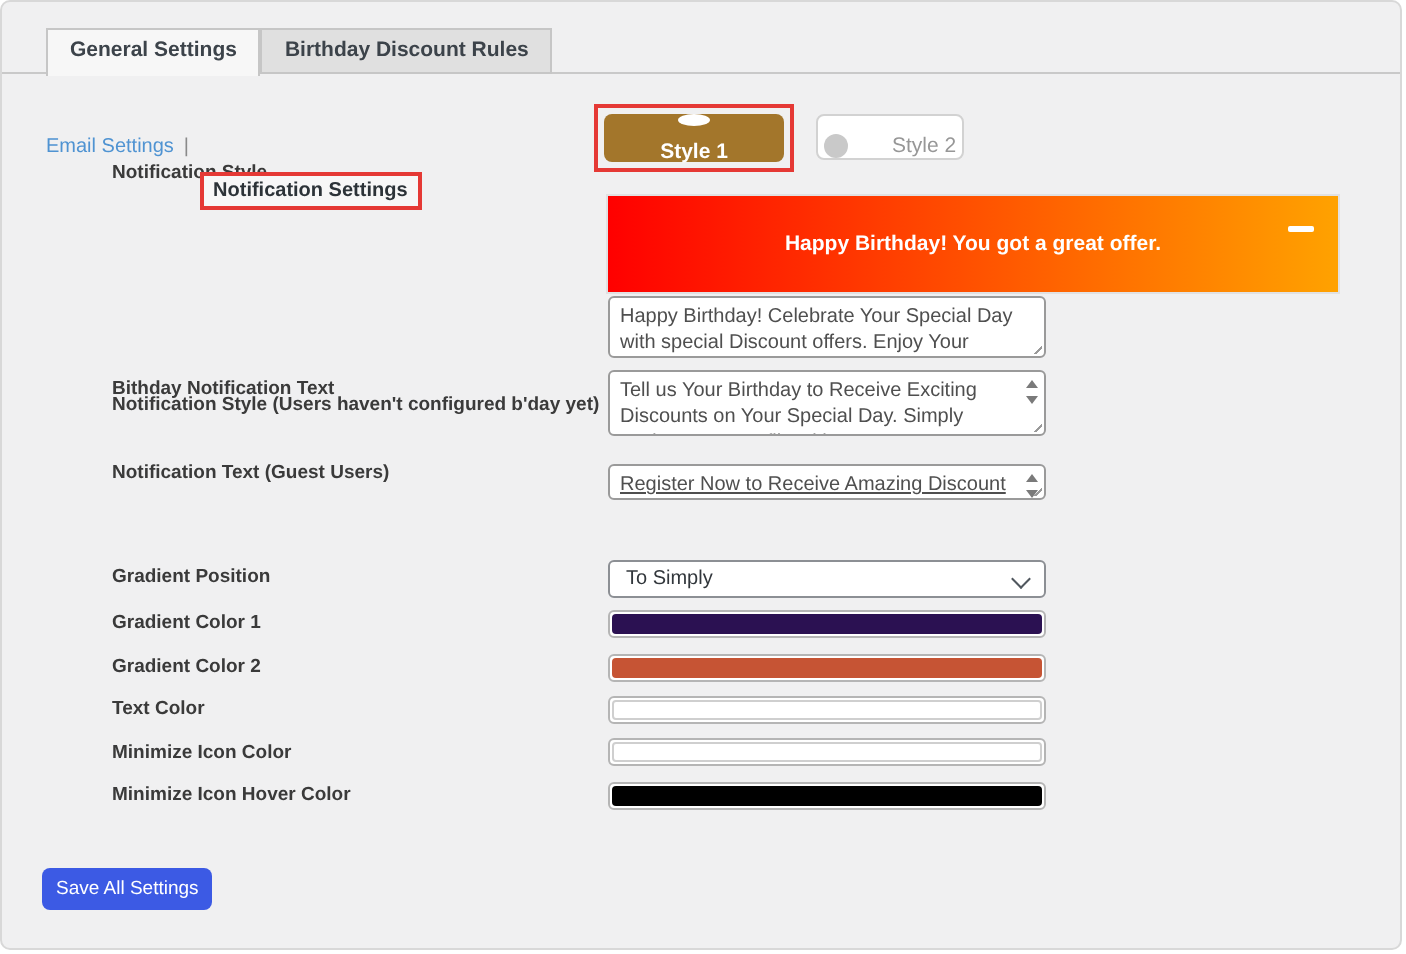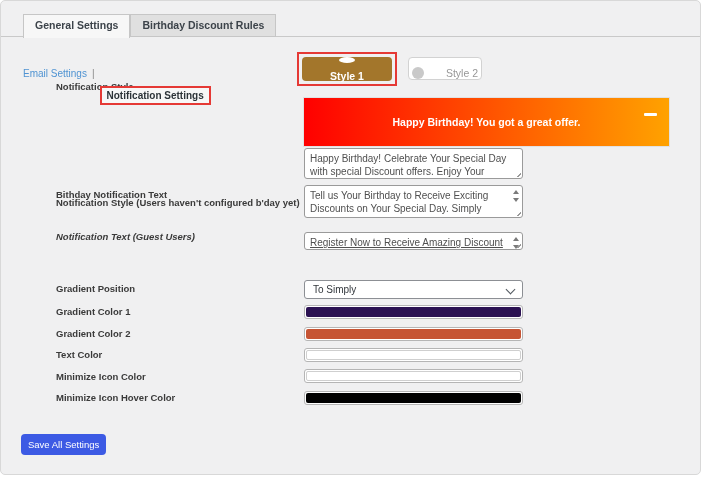--- a/index.html
+++ b/index.html
@@ -96,21 +96,21 @@
   <div class="label" style="top:196px;">Notification Style (Users haven't configured b'day yet)</div>
   <div class="ta has-spin" style="top:184px;height:33px;">
     <span>Tell us Your Birthday to Receive Exciting Discounts on Your Special Day. Simply Update Your Profile with</span>
     <span class="spincol">
         <span class="spin-up"></span>
         <span class="spin-down"></span>
       </span>
     <span class="resize"></span>
   </div>
 
-  <div class="label" style="top:230px;font-style:italic;">Notification Text (Guest Users)</div>
+  <div class="label" style="top:230px;">Notification Text (Guest Users)</div>
   <div class="ta has-spin" style="top:231px;height:18px;text-decoration:underline;">
     <span>Register Now to Receive Amazing Discount Offers on Your Birthday. Please &lt;a</span>
     <span class="spincol">
         <span class="spin-up"></span>
         <span class="spin-down"></span>
       </span>
     <span class="resize"></span>
   </div>
 
   <div class="label" style="top:282px;">Gradient Position</div>

